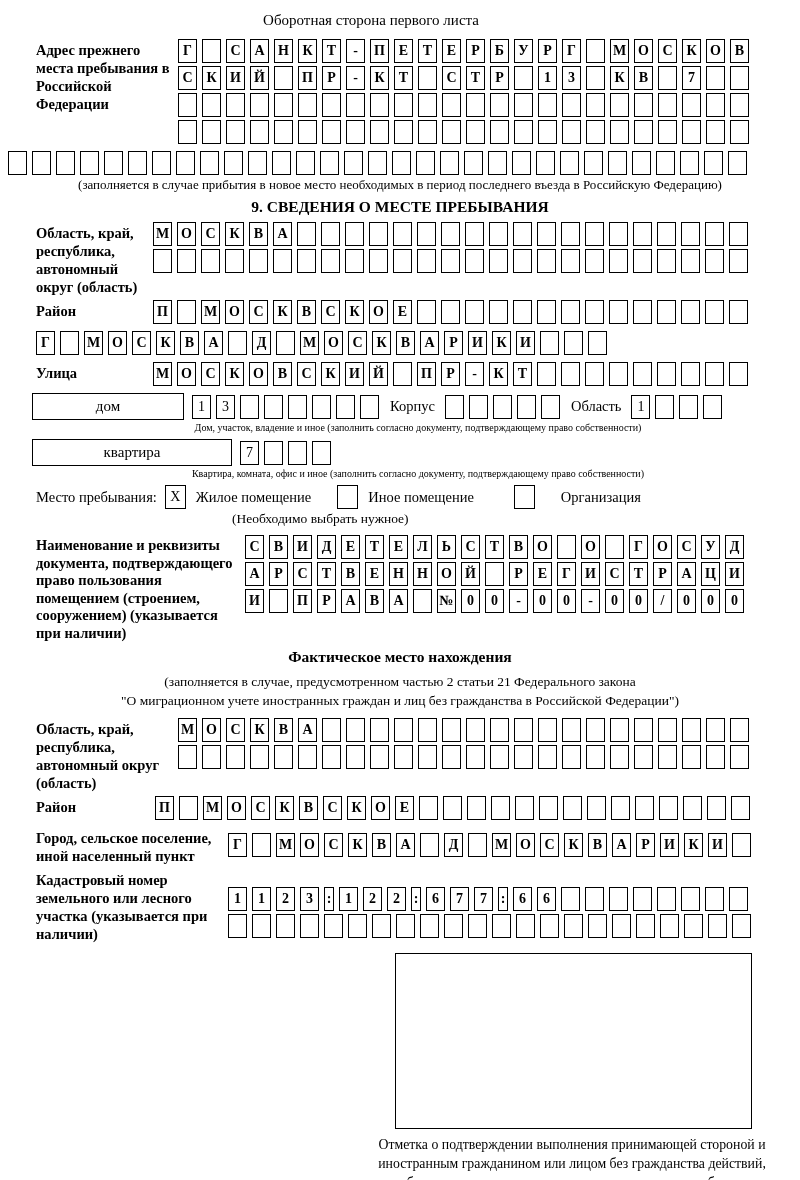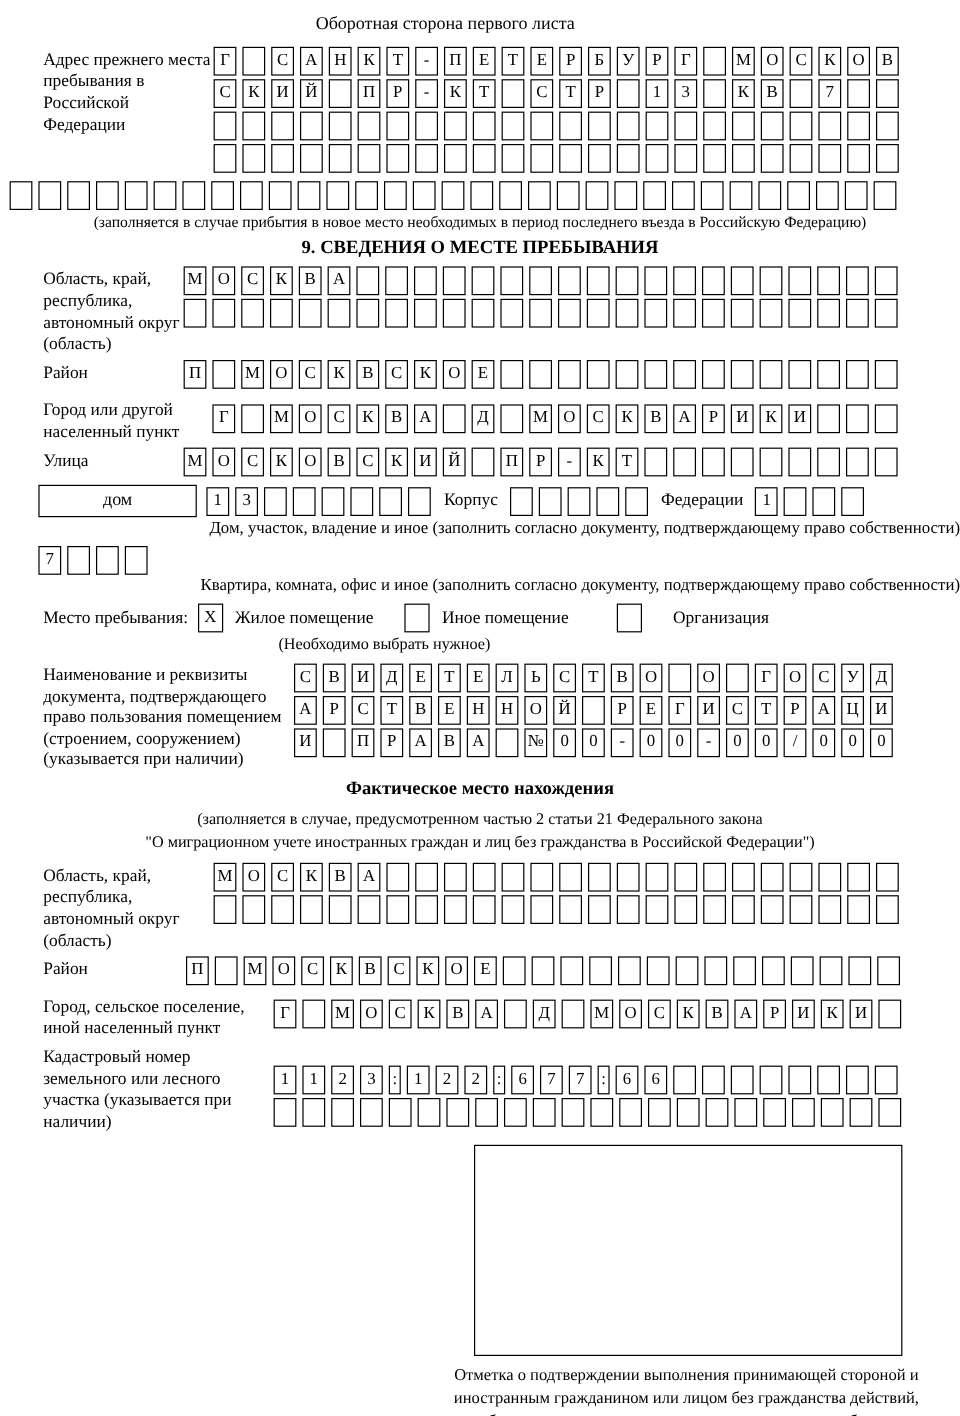--- a/index.html
+++ b/index.html
@@ -25,21 +25,21 @@
     width: 19px; height: 24px;
     border: 1.5px solid #000;
     margin-right: 5px;
     text-align: center;
     font-size: 14px;
     line-height: 21px;
     flex: 0 0 auto;
     font-family: "Liberation Serif", serif;
   }
   .cell.cell-narrow { width: 10px; }
-  .f-row { display: flex; align-items: flex-start; margin: 0 0 4px 36px; }
+  .f-row { display: flex; align-items: flex-start; margin: 0 0 4px 36px; font-weight: bold; }
   .f-row.center { align-items: center; }
   .f-label { line-height: 18px; flex: 0 0 auto; padding-top: 2px; }
   .w142 { width: 142px; }
   .w117 { width: 117px; }
   .w141 { width: 141px; }
   .w209 { width: 209px; line-height: 17.5px; }
   .w119 { width: 119px; }
   .w192 { width: 192px; }
   .rows-col { display: flex; flex-direction: column; }
   .fullrow { margin: 1px 0 2px 8px; }
@@ -56,24 +56,24 @@
   }
   .house-row { display: flex; align-items: center; margin: 2px 0 2px 32px; }
   .big-box {
     border: 1.5px solid #000;
     height: 27px;
     display: flex; align-items: center; justify-content: center;
     font-size: 15px;
     margin-right: 8px;
     flex: 0 0 auto;
   }
-  .bb-dom { width: 132px; }
+  .bb-dom { width: 152px; }
   .bb-kv  { width: 200px; }
   .inline-label { margin: 0 10px 0 6px; }
-  .note-caption { text-align: right; font-size: 14px; margin: 0 0 6px 36px; }
+  .note-caption { text-align: center; font-size: 10px; margin: 0 0 6px 36px; }
   .stay-row { display: flex; align-items: center; margin: 6px 0 2px 36px; }
   .checkbox {
     width: 21px; height: 24px;
     border: 1.5px solid #000;
     text-align: center; line-height: 21px; font-size: 14px;
     flex: 0 0 auto;
   }
   .stay-opt { margin: 0 26px 0 10px; }
   .stay-note { margin: 0 0 8px 232px; font-size: 13.5px; }
   .act-note { text-align: center; font-size: 13.5px; line-height: 19px; }
@@ -330,21 +330,20 @@
         <span class="cell"></span>
         <span class="cell"></span>
         <span class="cell"></span>
         <span class="cell"></span>
         <span class="cell"></span>
         <span class="cell"></span>
       </div>
   </div>
 
   <div class="f-row center">
-    <div class="f-label w141">Город или другой населенный пункт</div>
     <div class="cells-row">
         <span class="cell">Г</span>
         <span class="cell"></span>
         <span class="cell">М</span>
         <span class="cell">О</span>
         <span class="cell">С</span>
         <span class="cell">К</span>
         <span class="cell">В</span>
         <span class="cell">А</span>
         <span class="cell"></span>
@@ -410,31 +409,32 @@
         <span class="cell"></span>
       </div>
     <span class="inline-label">Корпус</span>
     <div class="cells-row" style="margin-bottom:0">
         <span class="cell"></span>
         <span class="cell"></span>
         <span class="cell"></span>
         <span class="cell"></span>
         <span class="cell"></span>
       </div>
-    <span class="inline-label">Федерации</span>
+    <span class="inline-label">Область</span>
     <div class="cells-row" style="margin-bottom:0">
         <span class="cell">1</span>
         <span class="cell"></span>
         <span class="cell"></span>
         <span class="cell"></span>
       </div>
   </div>
   <div class="note-caption">Дом, участок, владение и иное (заполнить согласно документу, подтверждающему право собственности)</div>
 
   <div class="house-row">
+    <div class="big-box bb-kv">квартира</div>
     <div class="cells-row" style="margin-bottom:0">
         <span class="cell">7</span>
         <span class="cell"></span>
         <span class="cell"></span>
         <span class="cell"></span>
       </div>
   </div>
   <div class="note-caption">Квартира, комната, офис и иное (заполнить согласно документу, подтверждающему право собственности)</div>
 
   <div class="stay-row">

